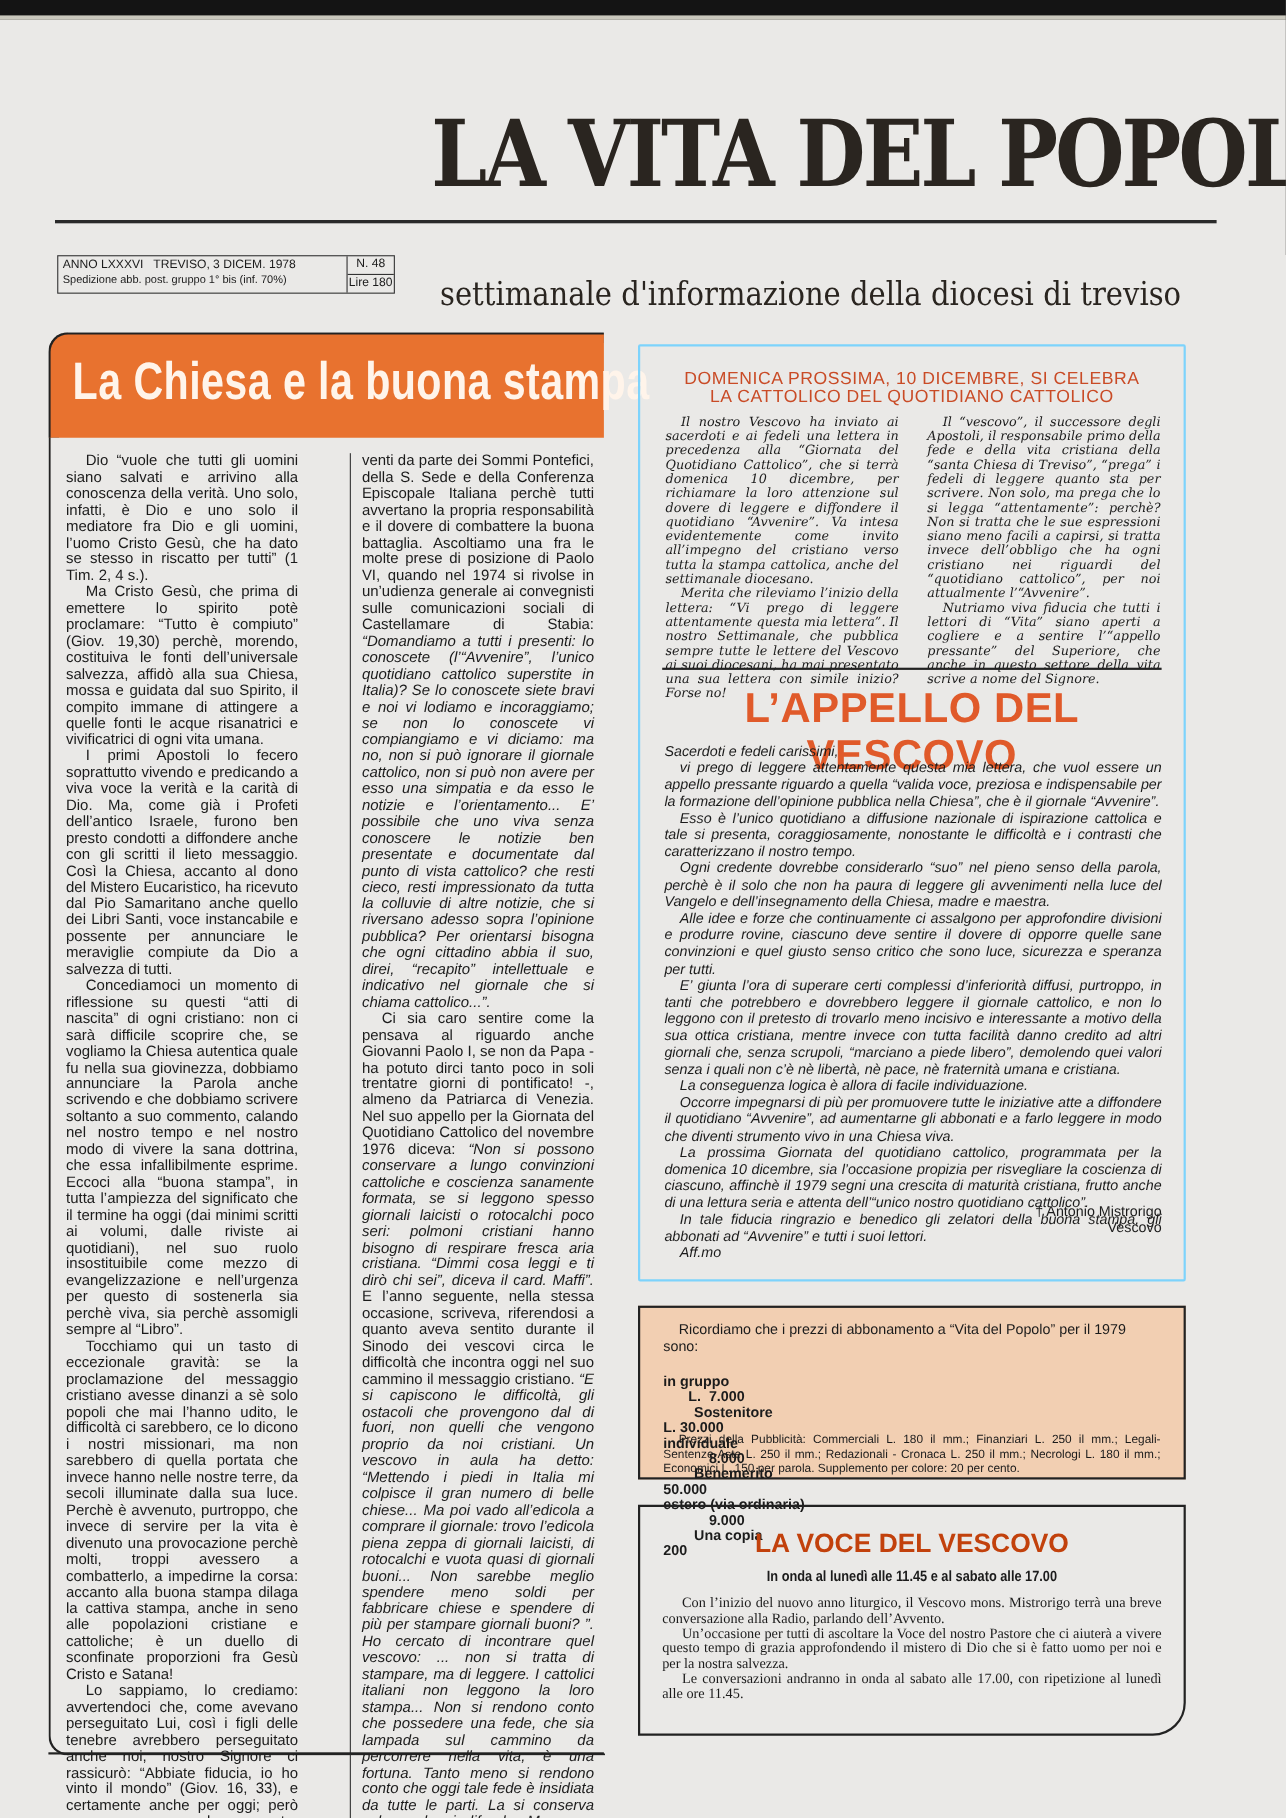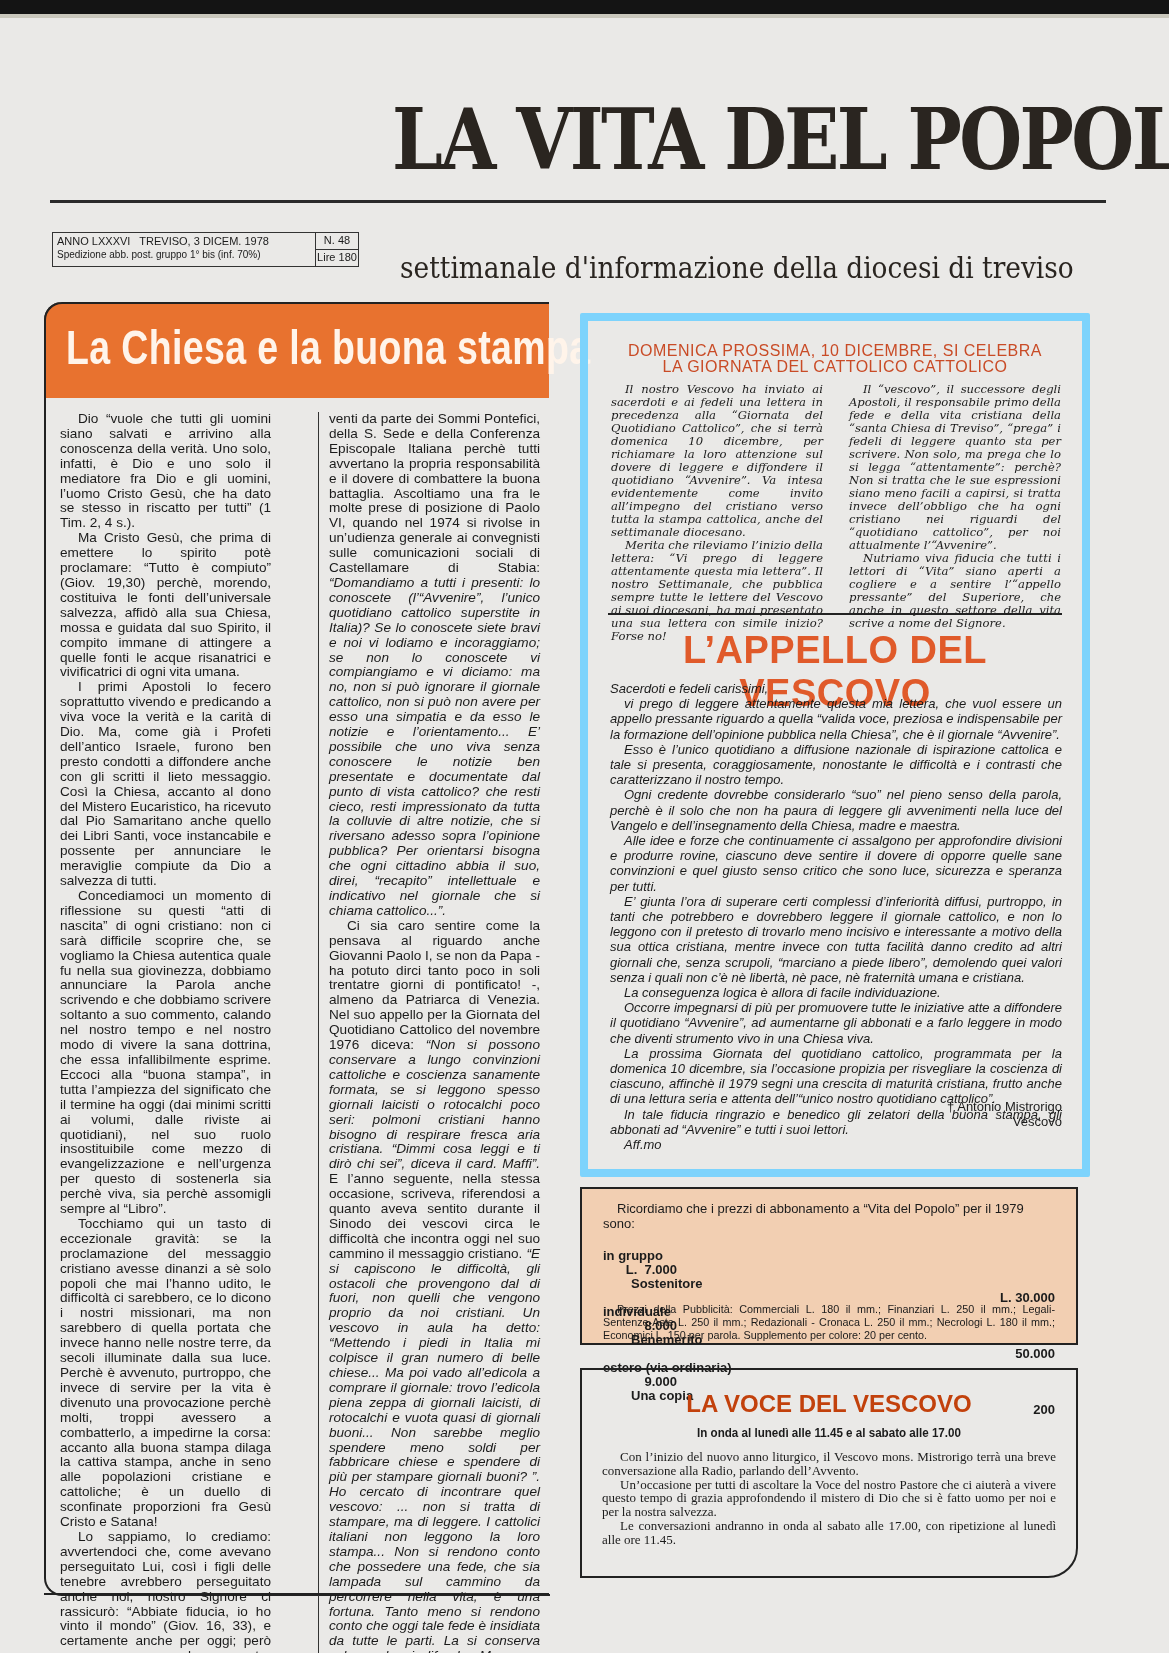--- a/index.html
+++ b/index.html
@@ -21,42 +21,42 @@
   .banner-title{position:absolute;left:20px;top:16px;font-family:"Liberation Sans",sans-serif;font-weight:bold;font-size:48px;color:#fff4ea;white-space:nowrap;transform:scaleX(0.78);transform-origin:left top;letter-spacing:0.5px;}
   .art-cols{position:absolute;left:60px;top:412px;width:480px;display:flex;gap:47px;}
   .col{width:228px;font-size:13.6px;line-height:14.9px;text-align:justify;hyphens:manual;}
   .col p{margin:0;text-indent:18px;}
   .col.c2{padding-left:10px;border-left:1px solid #333;}
   .it{font-style:italic;}
   .sig{text-align:right;font-weight:bold;}
   .bottom-rule{position:absolute;left:44px;top:1593px;width:505px;height:2px;background:#222;}
 
   
-  .rbox{position:absolute;left:580px;top:313px;width:494px;height:848px;border:8px solid #7dd3fc;border-radius:2px;}
+  .rbox{position:absolute;left:580px;top:313px;width:494px;height:848px;border:2px solid #7dd3fc;border-radius:2px;}
   .rbox-head{position:absolute;left:0;top:22px;width:100%;text-align:center;color:#c94b26;font-size:16px;line-height:16px;letter-spacing:0.5px;}
   .rbox-cols{position:absolute;left:23px;top:62px;width:450px;display:flex;justify-content:space-between;}
   .scol{width:212px;font-family:"DejaVu Serif","Liberation Serif",serif;font-style:italic;font-size:11.6px;line-height:13px;text-align:justify;}
   .scol p{margin:0;text-indent:14px;}
   .mid-rule{position:absolute;left:20px;top:292px;width:454px;height:2px;background:#222;}
   .appello-title{position:absolute;left:0;top:308px;width:100%;text-align:center;color:#e05a2a;font-size:38px;font-weight:bold;letter-spacing:0.5px;}
   .appello-body{position:absolute;left:22px;top:360px;width:452px;font-style:italic;font-size:13px;line-height:15.2px;text-align:justify;}
   .appello-body p{margin:0;text-indent:14px;}
   .appello-body p.first{text-indent:0;}
   .bishop{position:absolute;right:20px;top:778px;text-align:right;font-size:13px;line-height:15px;}
 
   
   .pbox{position:absolute;left:580px;top:1187px;width:494px;height:154px;border:2px solid #222;background:#f2cfb2;}
   .pbox-intro{position:absolute;left:21px;top:12px;width:452px;font-size:13px;line-height:15px;}
   .pbox-intro span.ind{display:inline-block;width:14px;}
   .ptable{position:absolute;left:21px;top:60px;width:452px;font-size:13px;line-height:14px;font-weight:bold;}
   .prow{display:flex;flex-direction:column;}
   .prow .a{width:150px;}
   .prow .b{width:74px;text-align:right;}
   .prow .c{width:130px;padding-left:28px;}
-  .prow .d{flex:1;text-align:right;}
+  .prow .d{flex:1;}
   .pub{position:absolute;left:21px;top:114px;width:452px;font-size:10.8px;line-height:13px;text-align:justify;}
   .pub span.ind{display:inline-block;width:14px;}
 
   
   .vbox{position:absolute;left:580px;top:1368px;width:494px;height:206px;border:2px solid #222;border-radius:0 0 30px 0;}
   .v-title{position:absolute;left:0;top:20px;width:100%;text-align:center;color:#c2410c;font-size:24px;font-weight:bold;}
   .v-sub{position:absolute;left:0;top:55px;width:100%;text-align:center;font-size:13.5px;font-weight:bold;transform:scaleX(0.86);}
   .v-body{position:absolute;left:20px;top:80px;width:454px;font-family:"Liberation Serif",serif;font-size:13px;line-height:13.8px;text-align:justify;}
   .v-body p{margin:0;text-indent:18px;}
 </style>
@@ -98,21 +98,21 @@
     <p style="text-indent:0"><span>venti da parte dei Sommi Pontefici, della S. Sede e della Conferenza Episcopale Italiana perchè tutti avvertano la propria responsabilità e il dovere di combattere la buona battaglia. Ascoltiamo una fra le molte prese di posizione di Paolo VI, quando nel 1974 si rivolse in un’udienza generale ai convegnisti sulle comunicazioni sociali di Castellamare di Stabia: </span><span class="it">“Domandiamo a tutti i presenti: lo conoscete (l’“Avvenire”, l’unico quotidiano cattolico superstite in Italia)? Se lo conoscete siete bravi e noi vi lodiamo e incoraggiamo; se non lo conoscete vi compiangiamo e vi diciamo: ma no, non si può ignorare il giornale cattolico, non si può non avere per esso una simpatia e da esso le notizie e l’orientamento... E’ possibile che uno viva senza conoscere le notizie ben presentate e documentate dal punto di vista cattolico? che resti cieco, resti impressionato da tutta la colluvie di altre notizie, che si riversano adesso sopra l’opinione pubblica? Per orientarsi bisogna che ogni cittadino abbia il suo, direi, “recapito” intellettuale e indicativo nel giornale che si chiama cattolico...”.</span></p>
     <p><span>Ci sia caro sentire come la pensava al riguardo anche Giovanni Paolo I, se non da Papa - ha potuto dirci tanto poco in soli trentatre giorni di pontificato! -, almeno da Patriarca di Venezia. Nel suo appello per la Giornata del Quotidiano Cattolico del novembre 1976 diceva: </span><span class="it">“Non si possono conservare a lungo convinzioni cattoliche e coscienza sanamente formata, se si leggono spesso giornali laicisti o rotocalchi poco seri: polmoni cristiani hanno bisogno di respirare fresca aria cristiana. “Dimmi cosa leggi e ti dirò chi sei”, diceva il card. Maffi”.</span><span> E l’anno seguente, nella stessa occasione, scriveva, riferendosi a quanto aveva sentito durante il Sinodo dei vescovi circa le difficoltà che incontra oggi nel suo cammino il messaggio cristiano. </span><span class="it">“E si capiscono le difficoltà, gli ostacoli che provengono dal di fuori, non quelli che vengono proprio da noi cristiani. Un vescovo in aula ha detto: “Mettendo i piedi in Italia mi colpisce il gran numero di belle chiese... Ma poi vado all’edicola a comprare il giornale: trovo l’edicola piena zeppa di giornali laicisti, di rotocalchi e vuota quasi di giornali buoni... Non sarebbe meglio spendere meno soldi per fabbricare chiese e spendere di più per stampare giornali buoni? ”. Ho cercato di incontrare quel vescovo: ... non si tratta di stampare, ma di leggere. I cattolici italiani non leggono la loro stampa... Non si rendono conto che possedere una fede, che sia lampada sul cammino da percorrere nella vita, è una fortuna. Tanto meno si rendono conto che oggi tale fede è insidiata da tutte le parti. La si conserva solo se la si difende. Ma come difenderla, se si leggono e si ascoltano soltanto le obiezioni e le accuse contro la Chiesa e non le difese...? ”.</span></p>
     <div class="sig">G. S.</div>
   </div>
 </div>
 <div class="bottom-rule"></div>
 
 <div class="rbox">
   <div class="rbox-head">
     <div>DOMENICA PROSSIMA, 10 DICEMBRE, SI CELEBRA</div>
-    <div>LA GIORNATA DEL CATTOLICO CATTOLICO</div>
+    <div>LA CATTOLICO DEL QUOTIDIANO CATTOLICO</div>
   </div>
   <div class="rbox-cols">
     <div class="scol">
       <p>Il nostro Vescovo ha inviato ai sacerdoti e ai fedeli una lettera in precedenza alla “Giornata del Quotidiano Cattolico”, che si terrà domenica 10 dicembre, per richiamare la loro attenzione sul dovere di leggere e diffondere il quotidiano “Avvenire”. Va intesa evidentemente come invito all’impegno del cristiano verso tutta la stampa cattolica, anche del settimanale diocesano.</p>
       <p>Merita che rileviamo l’inizio della lettera: “Vi prego di leggere attentamente questa mia lettera”. Il nostro Settimanale, che pubblica sempre tutte le lettere del Vescovo ai suoi diocesani, ha mai presentato una sua lettera con simile inizio? Forse no!</p>
     </div>
     <div class="scol">
       <p>Il “vescovo”, il successore degli Apostoli, il responsabile primo della fede e della vita cristiana della “santa Chiesa di Treviso”, “prega” i fedeli di leggere quanto sta per scrivere. Non solo, ma prega che lo si legga “attentamente”: perchè? Non si tratta che le sue espressioni siano meno facili a capirsi, si tratta invece dell’obbligo che ha ogni cristiano nei riguardi del “quotidiano cattolico”, per noi attualmente l’“Avvenire”.</p>
       <p>Nutriamo viva fiducia che tutti i lettori di “Vita” siano aperti a cogliere e a sentire l’“appello pressante” del Superiore, che anche in questo settore della vita scrive a nome del Signore.</p>
     </div>

